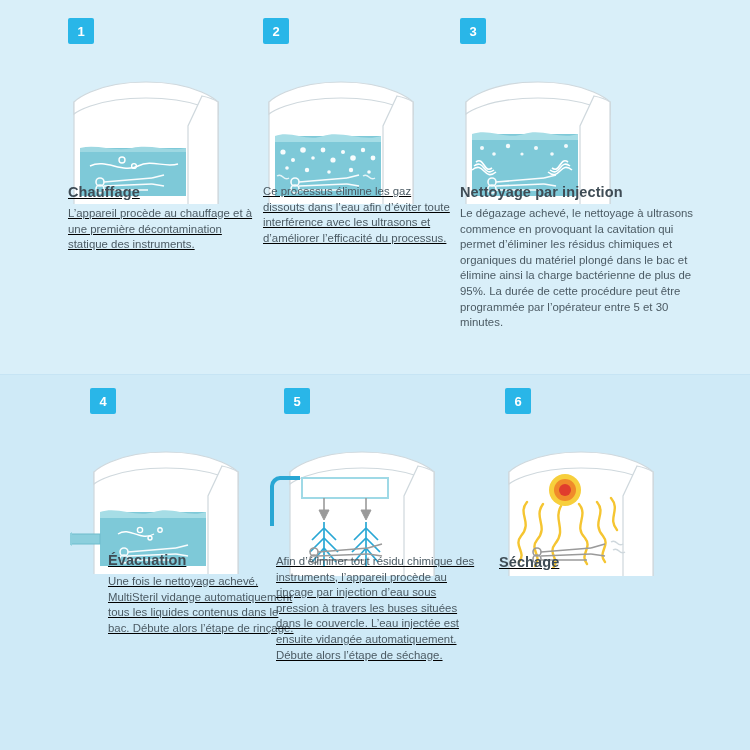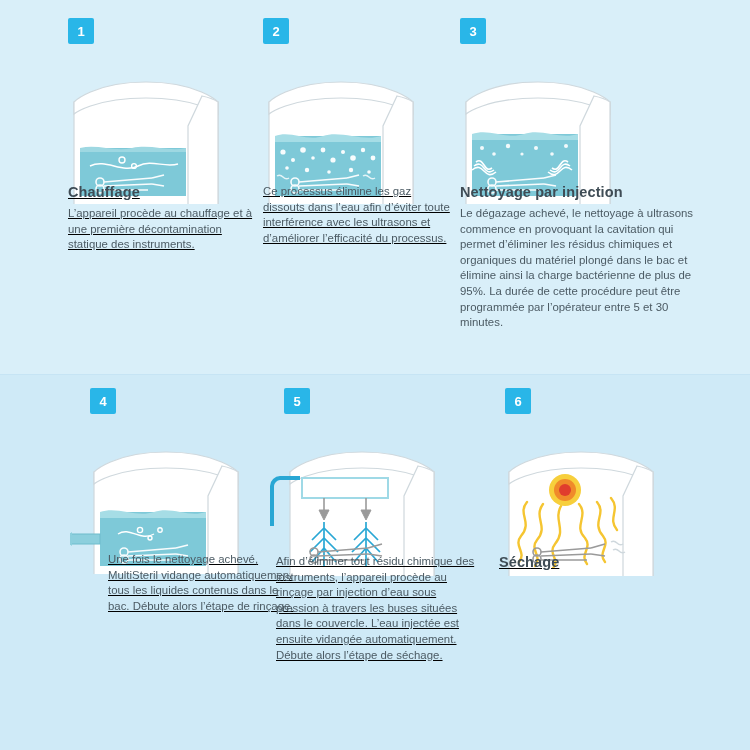--- a/index.html
+++ b/index.html
@@ -220,20 +220,21 @@
         </g>
 
         <g>
           <rect x="0" y="108" width="30" height="10" fill="#8ccfdd" stroke="#6ebccc" stroke-width="1"></rect>
           <path d="M0,113 L-2,113" stroke="#8ccfdd" stroke-width="10"></path>
           <polygon points="2,106 2,120 -8,113" fill="#8ccfdd"></polygon>
         </g>
       </svg>
     </div>
     <div class="txt" style="margin-top:-26px; margin-left:18px;">
+      <p class="title">Évacuation</p>
       <p class="body">Une fois le nettoyage achevé, MultiSteril vidange automatiquement tous les liquides contenus dans le bac. Débute alors l’étape de rinçage.</p>
     </div>
   </div>
 
   <div class="step" style="left:284px; top:388px;">
     <div class="badge">5</div>
     <div style="margin-top:12px; margin-left:-14px;">
       <svg width="175" height="150" viewBox="0 0 175 150">
         <g transform="translate(14,0)">
           <path d="M6,46 L6,192 L150,192 L150,46 C150,46 130,38 78,38 C26,38 6,46 6,46 Z" fill="#ffffff" stroke="#cfd8dd" stroke-width="1.2"></path>

